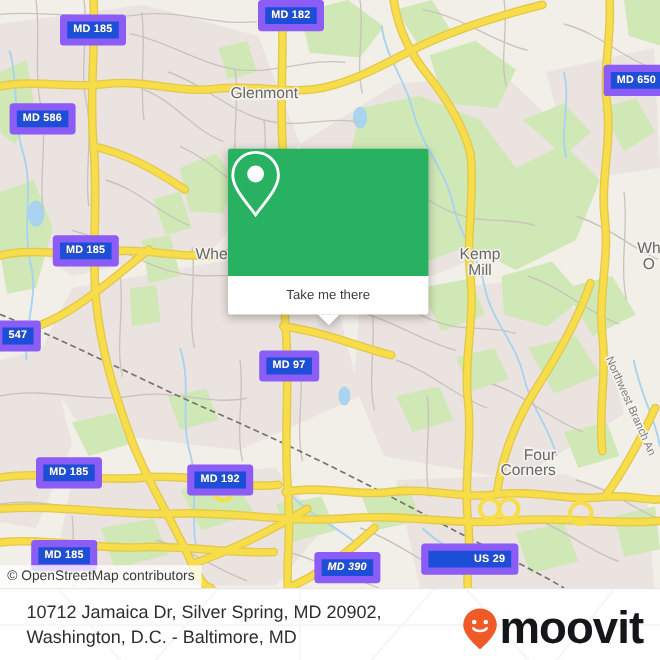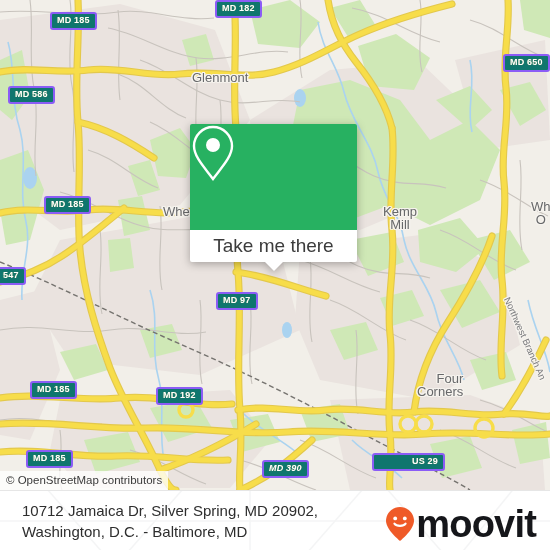--- a/index.html
+++ b/index.html
@@ -11,22 +11,22 @@
   }
   #app{position:relative;width:550px;height:550px;overflow:hidden;}
 
   
   .map{position:absolute;left:0;top:0;width:550px;height:490px;overflow:hidden;background:#f2efe9;}
   .map svg{position:absolute;left:0;top:0;}
 
   
   .shield{
     position:absolute;
-    background:#0f766e;
-    border:2px solid #8b5cf6;
+    background:#1d4ed8;
+    border:6px solid #8b5cf6;
     border-radius:3px;
     color:#ffffff;
     font-size:9px;
     font-weight:bold;
     letter-spacing:.2px;
     padding:1px 5px 2px 5px;
     line-height:11px;
     white-space:nowrap;
     text-shadow:0 0 1px rgba(160,140,20,.55);
     box-sizing:border-box;
@@ -66,21 +66,21 @@
     position:absolute;left:190px;top:124px;width:167px;
     filter:drop-shadow(0 2px 4px rgba(0,0,0,.30));
   }
   .callout-head{
     background:#27b161;height:106px;border-radius:2px 2px 0 0;
     display:flex;align-items:center;justify-content:center;
   }
   .callout-body{
     background:#ffffff;height:32px;border-radius:0 0 2px 2px;
     display:flex;align-items:center;justify-content:center;
-    color:#3c3c3c;font-size:19px;
+    color:#3c3c3c;font-size:11px;
     position:relative;
   }
   .callout-tip{
     position:absolute;left:50%;top:100%;
     margin-left:-9px;
     width:0;height:0;
     border-left:9px solid transparent;
     border-right:9px solid transparent;
     border-top:9px solid #ffffff;
   }
@@ -295,21 +295,21 @@
     <div class="shield" style="left:215px;top:0px;">MD 182</div>
     <div class="shield" style="left:503px;top:54px;">MD 650</div>
     <div class="shield" style="left:8px;top:86px;">MD 586</div>
     <div class="shield" style="left:44px;top:196px;">MD 185</div>
     <div class="shield" style="left:-4px;top:267px;">547</div>
     <div class="shield" style="left:216px;top:292px;">MD 97</div>
     <div class="shield" style="left:30px;top:381px;">MD 185</div>
     <div class="shield" style="left:156px;top:387px;">MD 192</div>
     <div class="shield" style="left:26px;top:450px;">MD 185</div>
     <div class="shield" style="left:262px;top:460px;font-style:italic;">MD 390</div>
-    <div class="shield" style="left:372px;top:453px;padding-left:38px;">US 29</div>
+    <div class="shield" style="left:351px;top:453px;padding-left:38px;">US 29</div>
 
     <div class="place" style="left:192px;top:71px;">Glenmont</div>
     <div class="place" style="left:163px;top:205px;">Wheaton</div>
     <div class="place two" style="left:383px;top:205px;">
       <div>Kemp</div>
       <div>Mill</div>
     </div>
     <div class="place two" style="left:531px;top:200px;">
       <div>Wh</div>
       <div>O</div>

